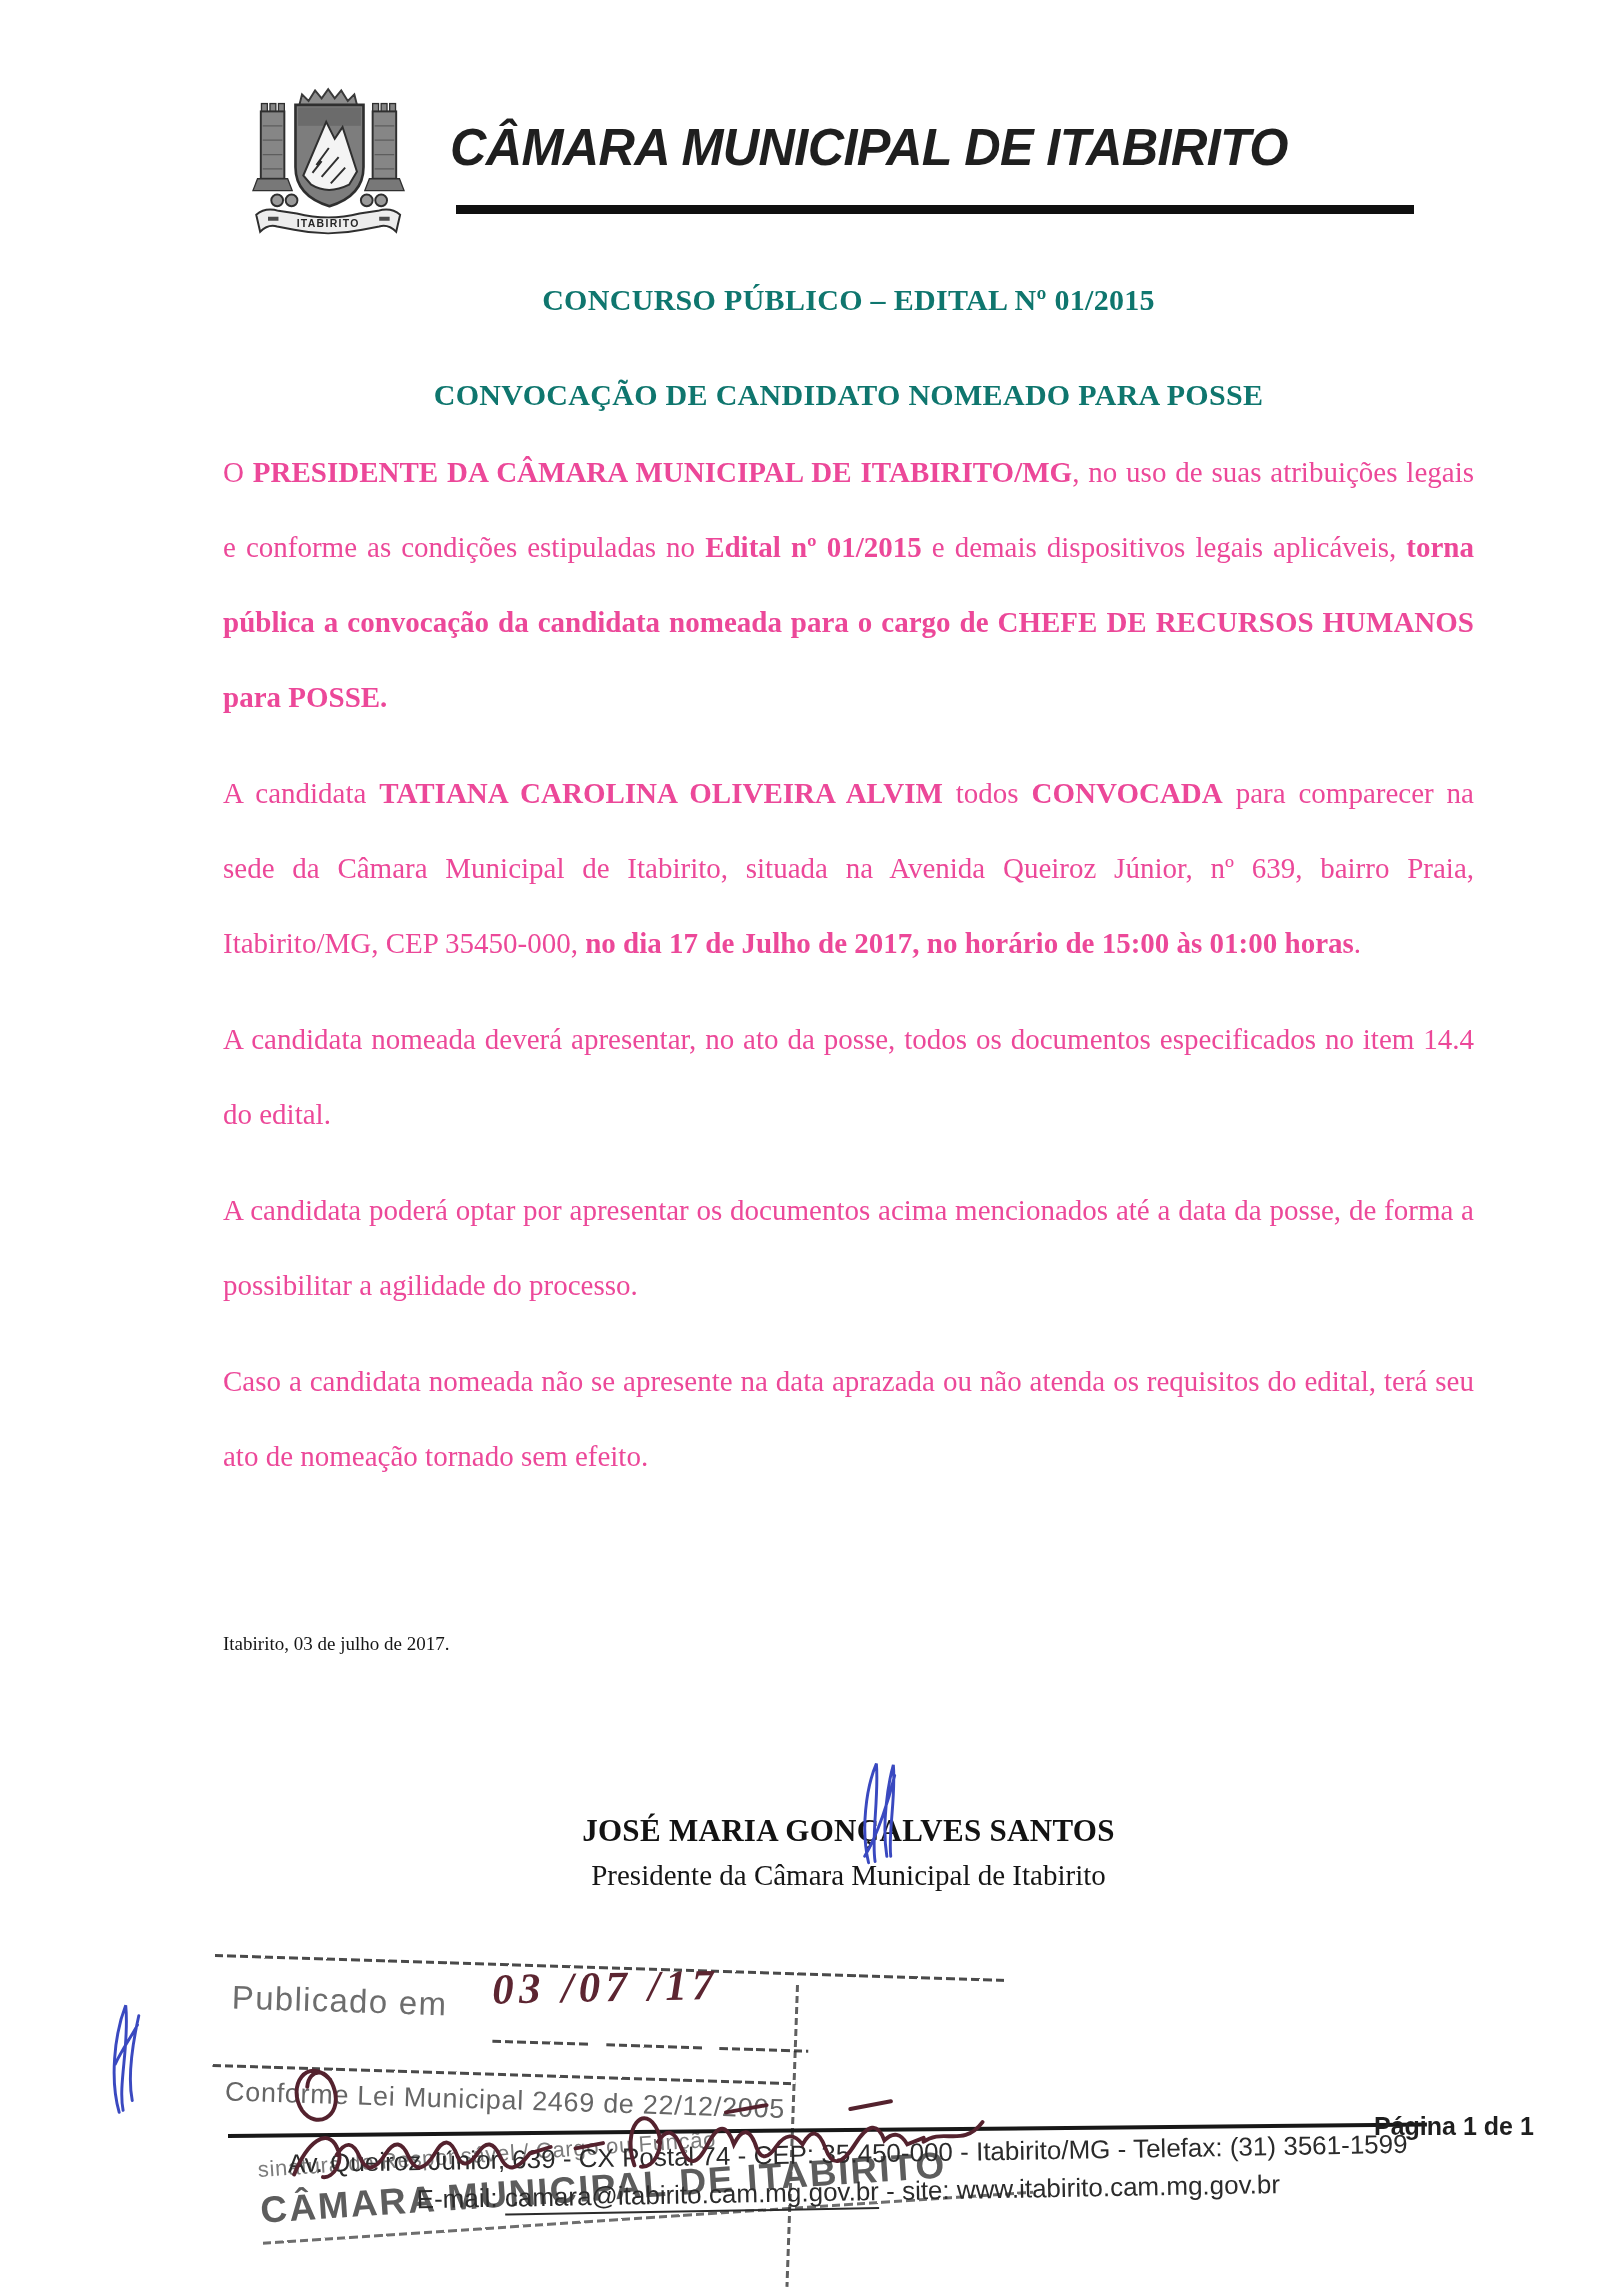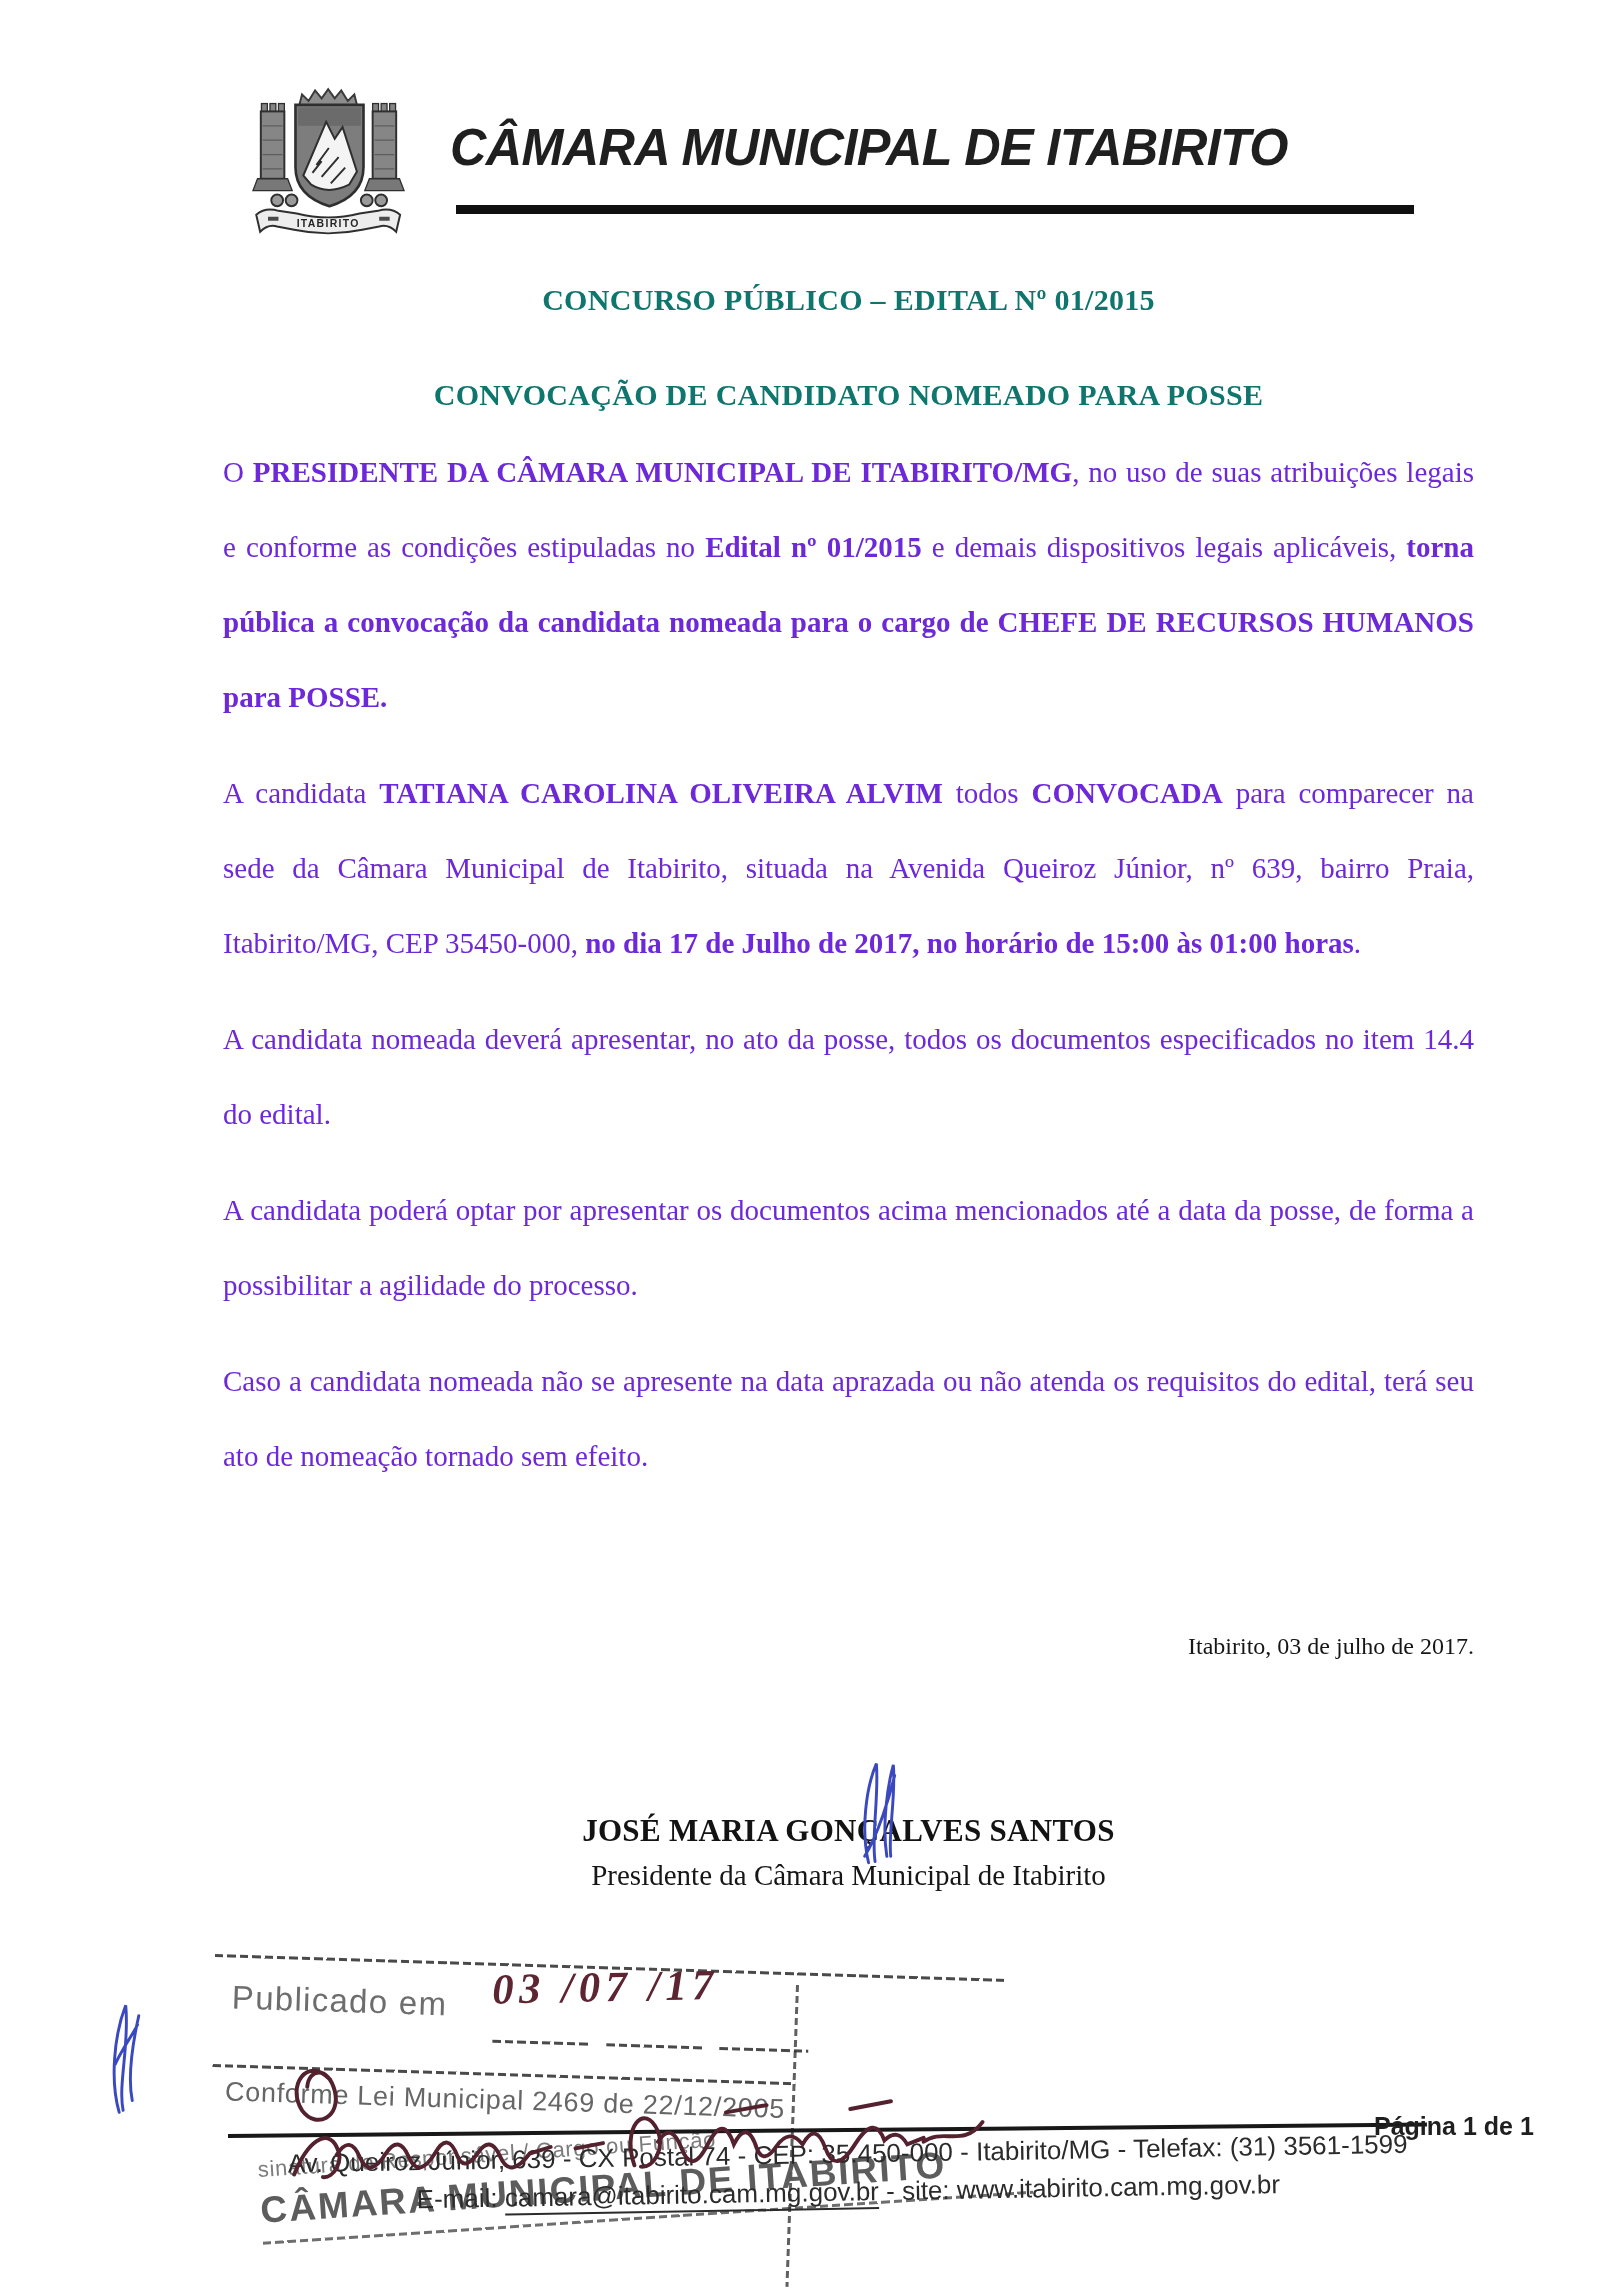--- a/index.html
+++ b/index.html
@@ -14,24 +14,24 @@
              transform:scaleX(.97);transform-origin:left top;}
   .org-underline{position:absolute;left:456px;top:205px;width:958px;height:9.2px;background:#101010;}
 
   
   .doc-title{position:absolute;left:223px;width:1251px;text-align:center;
              font-weight:bold;font-size:30px;letter-spacing:0.3px;color:#0f766e;}
   .t1{top:283px;} .t2{top:334px;margin-top:44px;}
 
   
   .body-text{position:absolute;left:223px;top:435px;width:1251px;}
-  .body-text p{margin:0 0 21px 0;font-size:29px;line-height:75px;text-align:justify;color:#6d28d9;}
+  .body-text p{margin:0 0 21px 0;font-size:29px;line-height:75px;text-align:justify;color:#ec4899;}
   .b{font-weight:bold;}
 
-  .date-line{position:absolute;left:223px;top:1633px;width:1251px;text-align:right;font-size:24px;}
+  .date-line{position:absolute;left:223px;top:1633px;width:1251px;text-align:left;font-size:19px;}
 
   
   .sig-blue{position:absolute;left:849px;top:1758px;width:60px;height:113px;z-index:6;}
   .signer-name{position:absolute;left:223px;top:1813px;width:1251px;text-align:center;
                font-weight:bold;font-size:31px;letter-spacing:0.3px;color:#131313;}
   .signer-role{position:absolute;left:223px;top:1859px;width:1251px;text-align:center;font-size:29px;}
 
   
   .dashline{background:repeating-linear-gradient(90deg, rgba(42,42,42,.85) 0 8.5px, rgba(42,42,42,0) 8.5px 12.4px);}
   .pub-stamp{position:absolute;left:215px;top:1954px;width:599px;height:226px;

